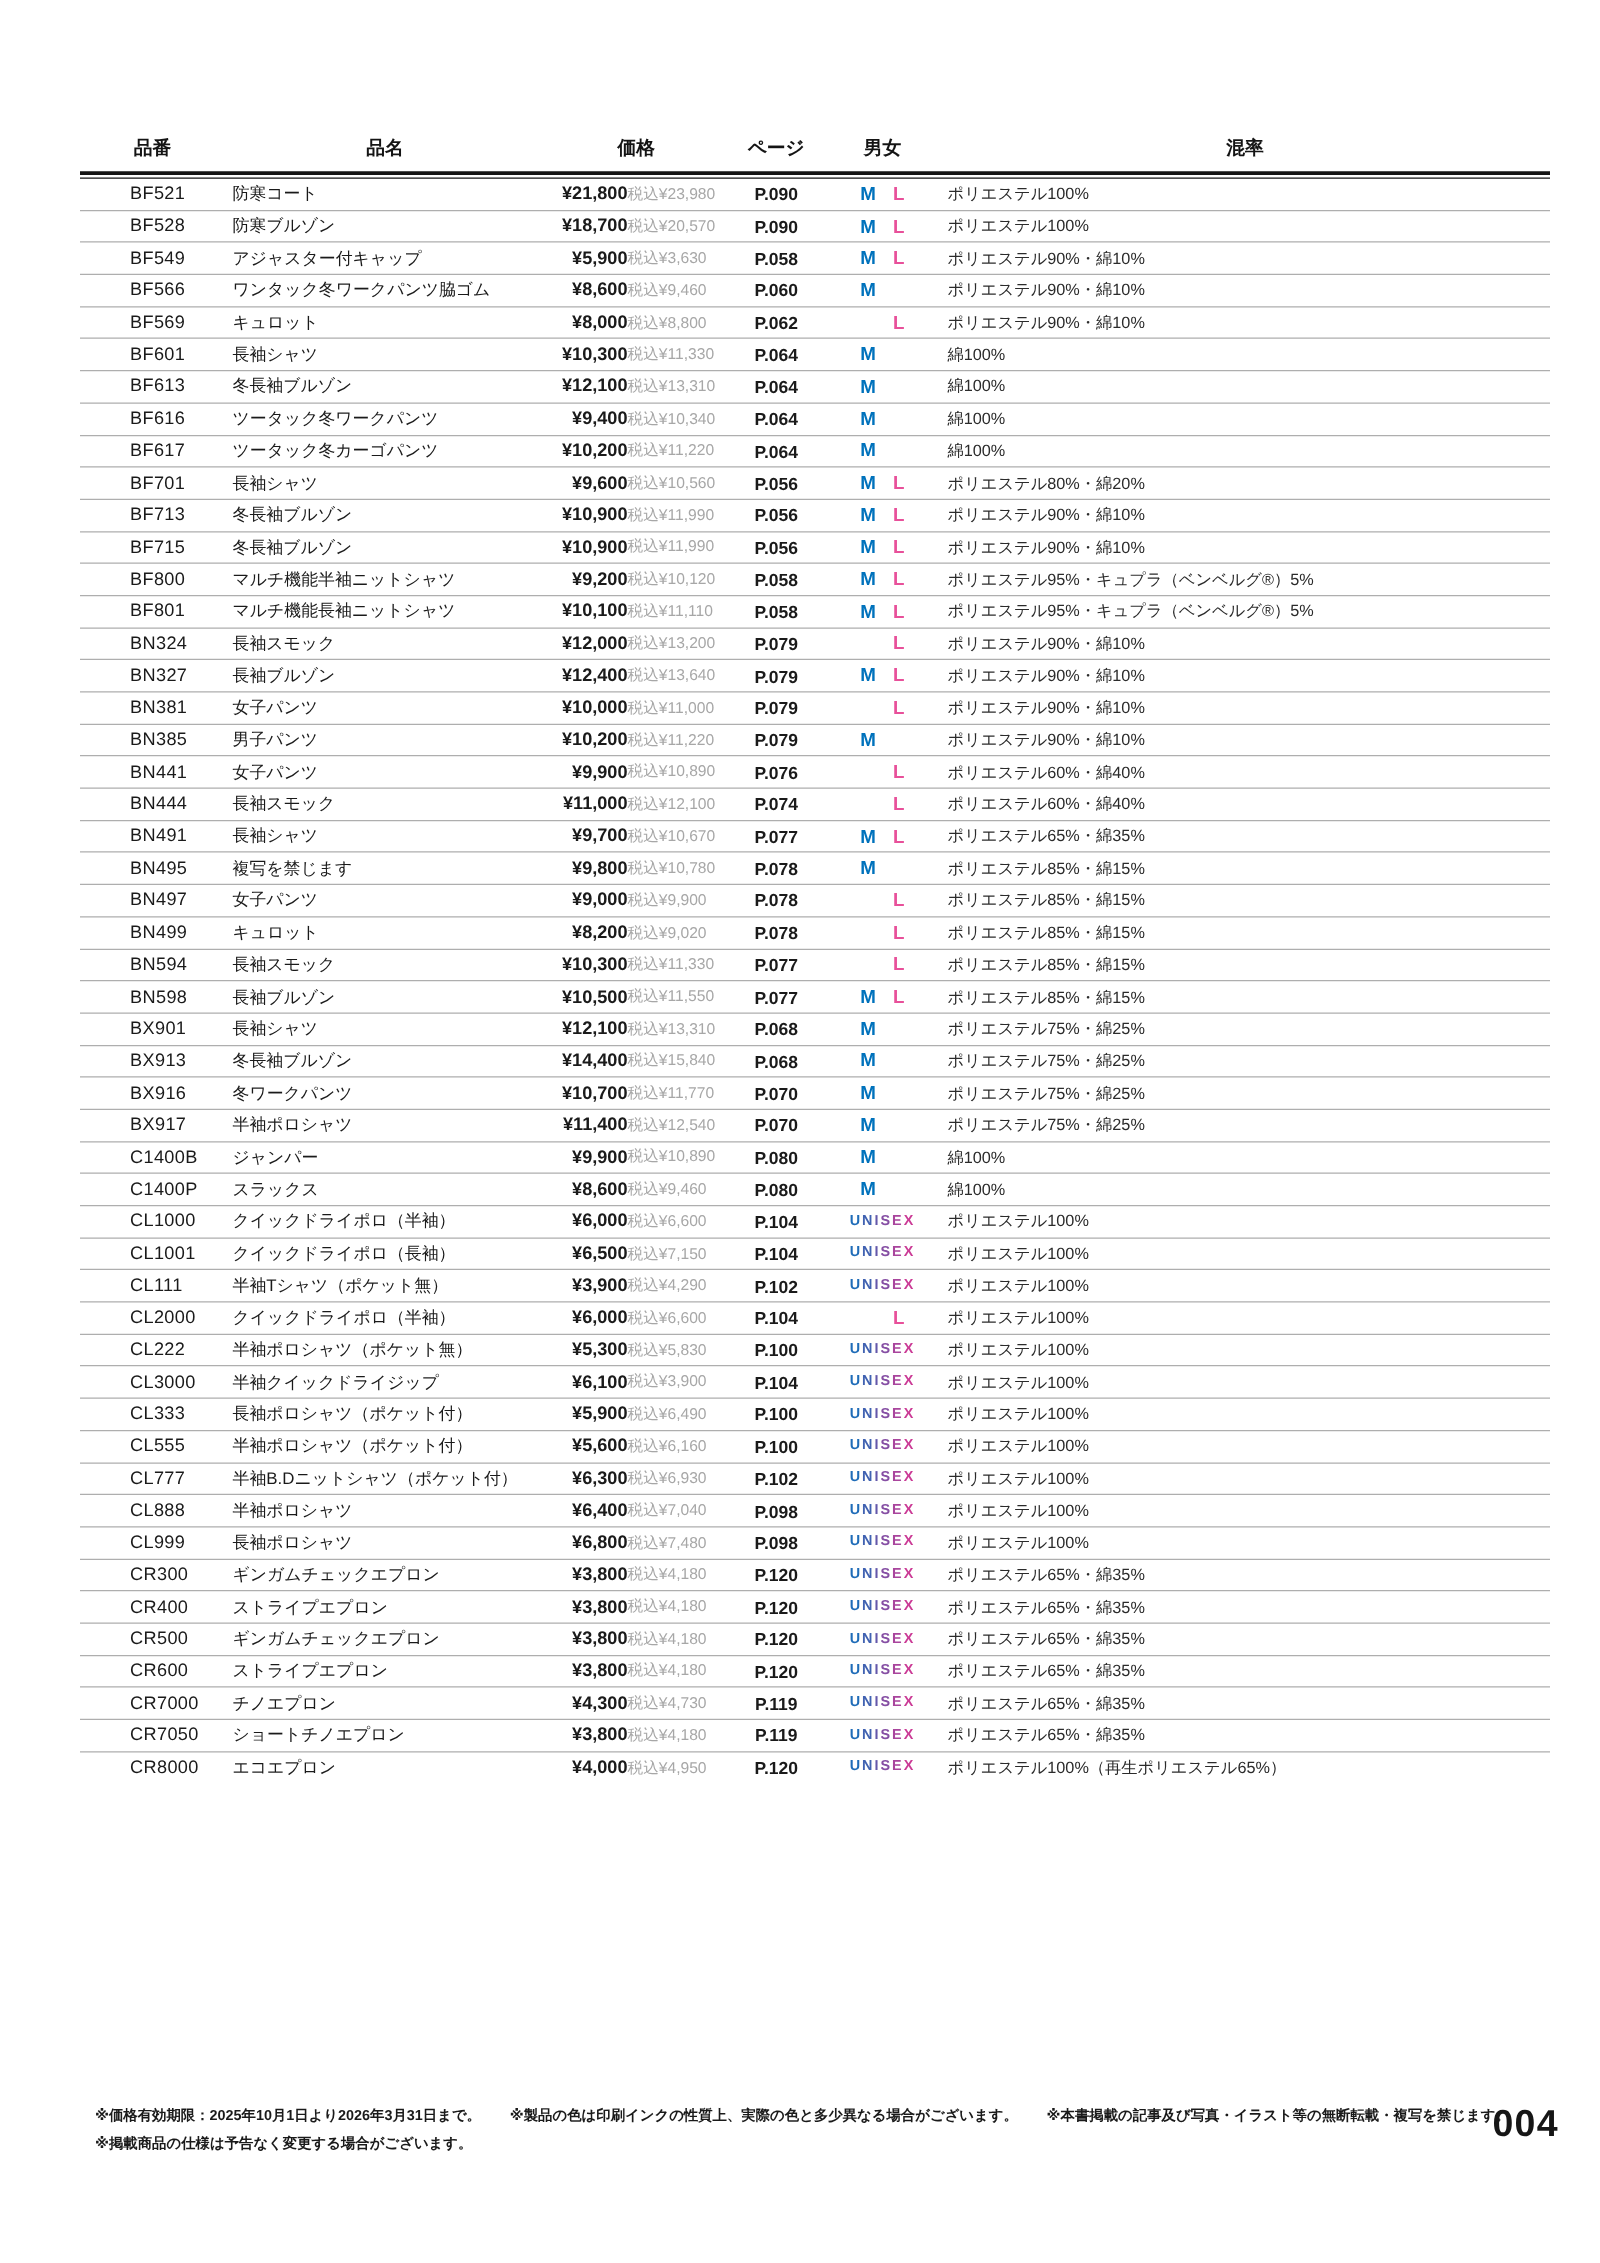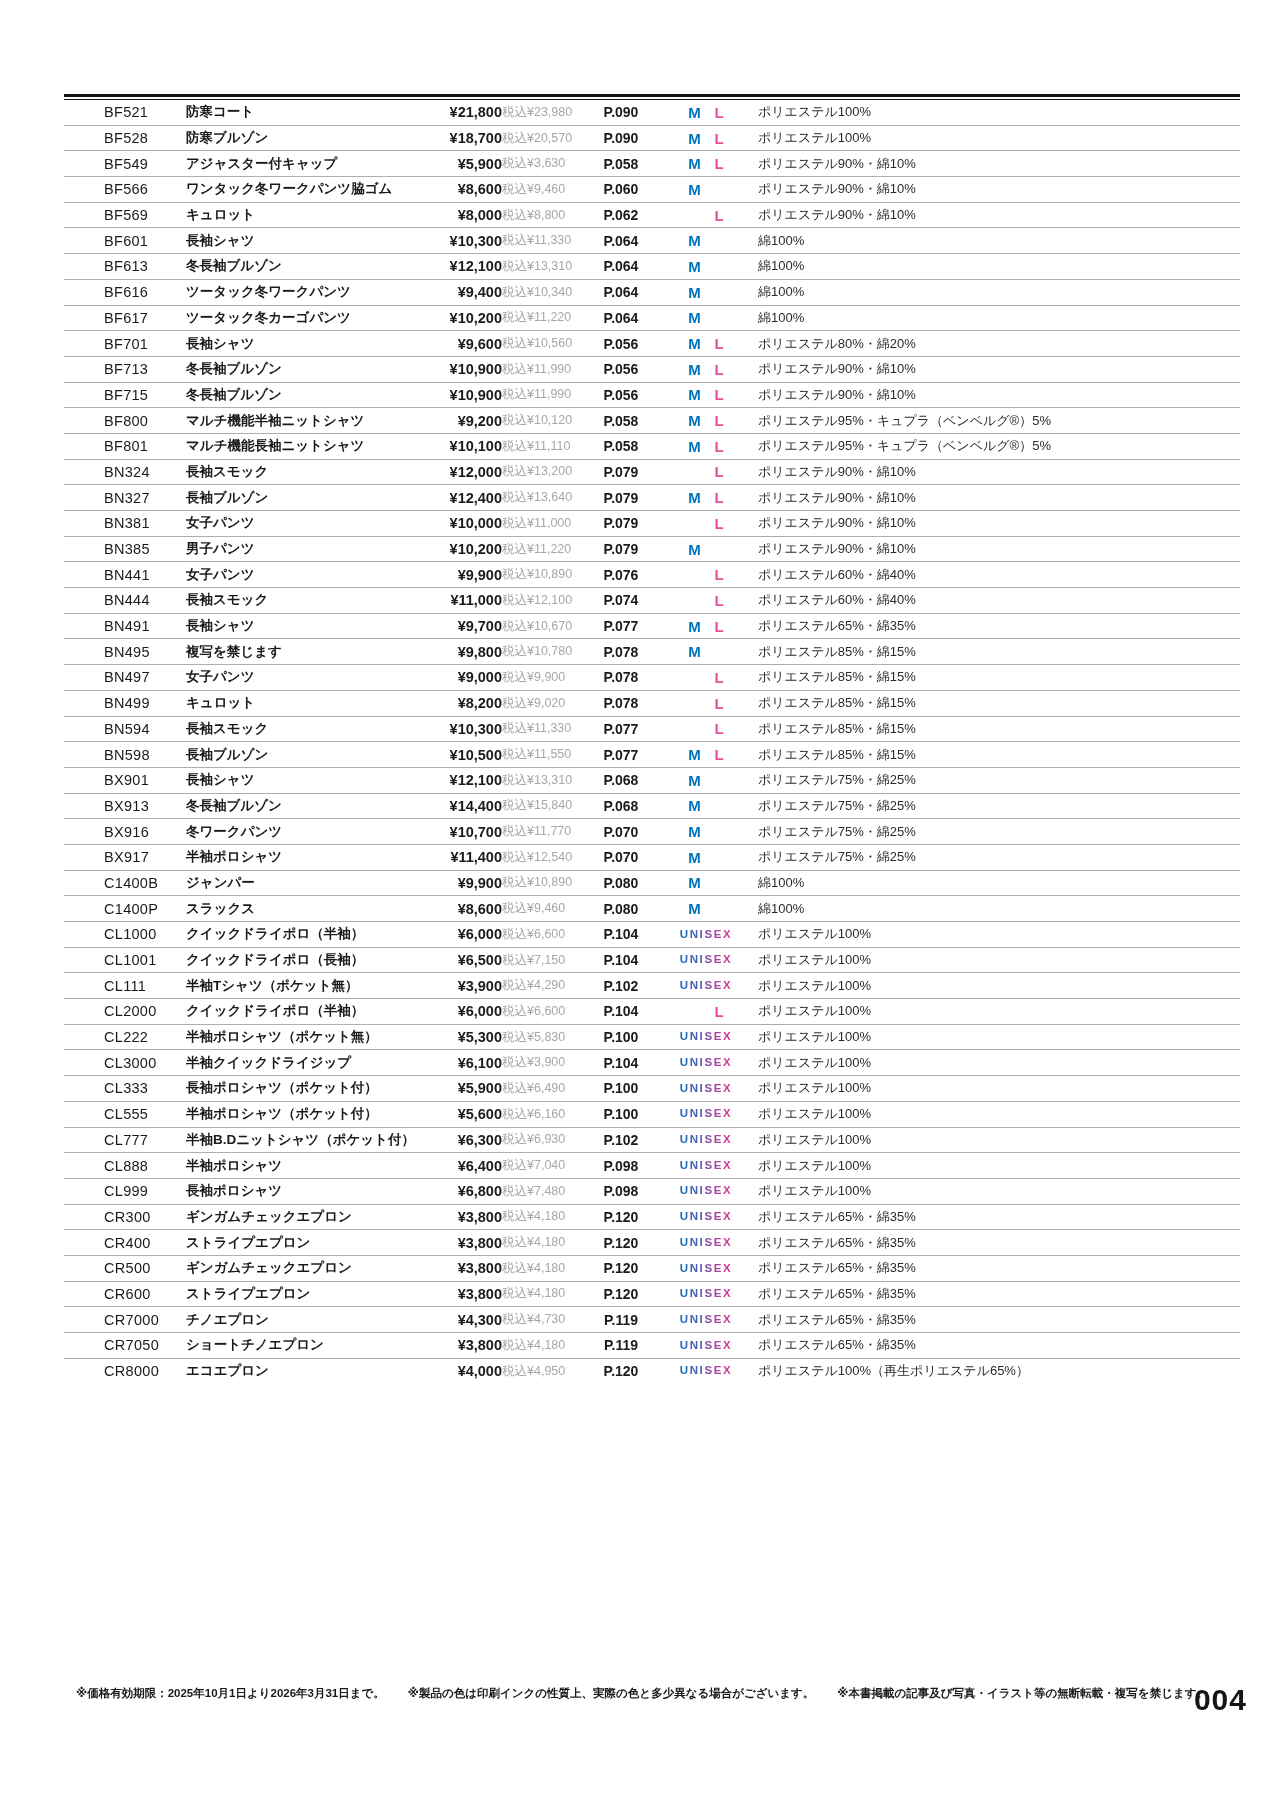--- a/index.html
+++ b/index.html
@@ -24,21 +24,21 @@
   .c-code{width:116px;padding-left:40px;box-sizing:border-box;}
   .c-name{width:256px;padding-left:6px;box-sizing:border-box;}
   .c-price{width:66px;text-align:right;}
   .c-tax{width:80px;text-align:left;padding-right:4px;box-sizing:border-box;}
   .c-pricegrp{width:146px;}
   .c-page{width:78px;text-align:center;}
   .c-gender{width:92px;display:flex;justify-content:center;align-items:center;gap:10px;}
   .c-blend{flex:1;padding-left:6px;box-sizing:border-box;}
 
   .row .c-code{font-weight:normal;font-size:14.5px;letter-spacing:.3px;color:#1a1a1a;}
-  .row .c-name{font-weight:bold;font-size:13.5px;color:#1a1a1a;white-space:nowrap;}
+  .row .c-name{font-weight:normal;font-size:13.5px;color:#1a1a1a;white-space:nowrap;}
   .row .c-price{font-weight:bold;font-size:14.5px;color:#1a1a1a;white-space:nowrap;}
   .row .c-tax{font-size:12.5px;color:#a7a7a7;white-space:nowrap;}
   .row .c-page{font-weight:bold;font-size:14px;color:#1a1a1a;}
   .row .c-blend{font-size:13px;color:#2b2b2b;white-space:nowrap;}
 
   .g{font-weight:bold;font-size:15px;line-height:1;}
   .g-m{width:16px;text-align:center;}
   .g-l{width:13px;text-align:center;}
   .g-u{display:none;font-size:11.5px;letter-spacing:1.6px;white-space:nowrap;}
   .row.is-unisex .g-u{display:inline-block;}
@@ -47,20 +47,28 @@
     font-size:11.5px;font-weight:bold;color:#1a1a1a;line-height:22px;white-space:nowrap;}
   .page-number{position:absolute;right:33px;top:1683px;
     font-size:30px;font-weight:bold;letter-spacing:1px;color:#161616;}
 </style>
 </head>
 <body>
 
 <div class="sheet">
 
   <div class="price-table">
+    <div class="thead">
+      <div class="hc c-code" style="padding-left:0;">品番</div>
+      <div class="hc c-name" style="padding-left:0;">品名</div>
+      <div class="hc c-pricegrp">価格</div>
+      <div class="hc c-page">ページ</div>
+      <div class="hc c-gender" style="display:block;text-align:center;">男女</div>
+      <div class="hc c-blend" style="text-align:center;padding-left:0;">混率</div>
+    </div>
     <div class="head-rule"></div>
     <div class="tbody" id="tbody">
   <div class="row">
     <div class="c-code">BF521</div>
     <div class="c-name">防寒コート</div>
     <div class="c-price">¥21,800</div>
     <div class="c-tax">税込¥23,980</div>
     <div class="c-page">P.090</div>
     <div class="c-gender">
       <span class="g g-m" style="color: rgb(0, 114, 188);">M</span>
@@ -736,16 +744,17 @@
 
       <span class="g g-u"><span style="color: rgb(31, 108, 184);">U</span><span style="color: rgb(65, 98, 177);">N</span><span style="color: rgb(100, 88, 170);">I</span><span style="color: rgb(134, 79, 164);">S</span><span style="color: rgb(169, 69, 157);">E</span><span style="color: rgb(203, 59, 150);">X</span></span>
     </div>
     <div class="c-blend">ポリエステル100%（再生ポリエステル65%）</div>
   </div>
 </div>
   </div>
 
   <div class="footer">
     <div>※価格有効期限：2025年10月1日より2026年3月31日まで。　　※製品の色は印刷インクの性質上、実際の色と多少異なる場合がございます。　　※本書掲載の記事及び写真・イラスト等の無断転載・複写を禁じます。</div>
+    <div>※掲載商品の仕様は予告なく変更する場合がございます。</div>
   </div>
 
   <div class="page-number">004</div>
 </div>
 
 </body></html>

